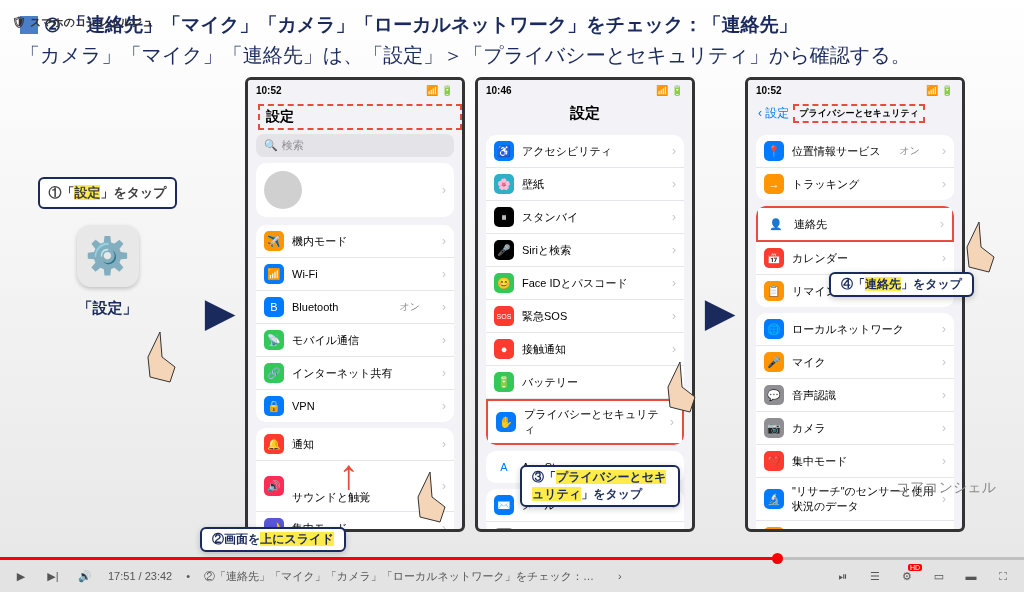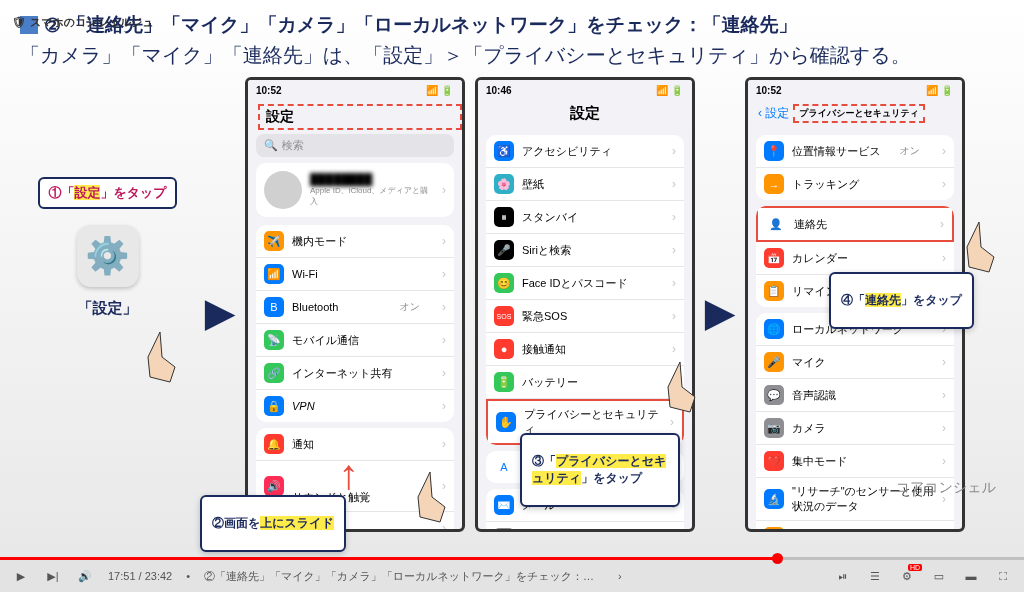--- a/index.html
+++ b/index.html
@@ -3,21 +3,21 @@
 <meta charset="utf-8">
 <style>
 * { box-sizing: border-box; margin: 0; padding: 0; }
 body { width: 1024px; height: 592px; font-family: -apple-system, "Hiragino Sans", sans-serif; background: #f0f0f0; overflow: hidden; position: relative; }
 .slide { position: absolute; top: 0; left: 0; width: 1024px; height: 560px; background: linear-gradient(180deg, #ffffff 0%, #e8e8e8 100%); padding: 12px 20px 0; }
 .title-row { display: flex; align-items: center; gap: 6px; font-size: 19px; font-weight: 600; color: #1a2a5c; margin-bottom: 4px; }
 .title-row .bullet { width: 18px; height: 18px; background: #4a7fc8; }
 .subtitle { font-size: 20px; color: #1a2a5c; font-weight: 500; margin-bottom: 8px; }
 .content { display: flex; align-items: flex-start; gap: 10px; position: relative; height: 470px; }
 .left-col { width: 175px; display: flex; flex-direction: column; align-items: center; gap: 8px; padding-top: 100px; }
-.callout { background: #fff; border: 2px solid #1a2a5c; border-radius: 6px; padding: 5px 8px; font-size: 13px; color: #be185d; font-weight: 600; position: relative; }
+.callout { background: #fff; border: 2px solid #1a2a5c; border-radius: 6px; padding: 5px 8px; font-size: 13px; color: #404040; font-weight: 600; position: relative; }
 .callout .hl { background: #ffec4a; }
 .settings-icon { width: 62px; height: 62px; background: #e8e8e8; border-radius: 14px; display: flex; align-items: center; justify-content: center; font-size: 36px; box-shadow: 0 2px 4px rgba(0,0,0,0.2); margin-top: 8px; }
 .settings-label { font-size: 15px; color: #1a2a5c; font-weight: 600; margin-top: 4px; }
 .phone { width: 220px; height: 455px; background: #f2f2f7; border: 3px solid #333; border-radius: 6px; overflow: hidden; position: relative; flex-shrink: 0; }
 .status-bar { height: 20px; background: #f2f2f7; display: flex; justify-content: space-between; align-items: center; padding: 0 8px; font-size: 10px; font-weight: 600; }
 .status-bar .right { display: flex; gap: 3px; align-items: center; }
 .phone-header { background: #f2f2f7; padding: 4px 10px 6px; }
 .phone-title { font-size: 15px; font-weight: 700; text-align: center; color: #000; }
 .phone-header-row { display: flex; align-items: center; gap: 4px; font-size: 10px; }
 .phone-back { color: #007aff; font-size: 12px; }
@@ -31,21 +31,21 @@
 .list-group { background: #fff; margin: 6px 8px; border-radius: 10px; overflow: hidden; }
 .list-item { display: flex; align-items: center; padding: 6px 8px; border-bottom: 0.5px solid #e5e5ea; gap: 8px; font-size: 11px; position: relative; }
 .list-item:last-child { border-bottom: none; }
 .list-item.highlight { border: 2px solid #e74c3c; }
 .icon-box { width: 20px; height: 20px; border-radius: 5px; display: flex; align-items: center; justify-content: center; font-size: 11px; color: #fff; flex-shrink: 0; }
 .chev { color: #c7c7cc; margin-left: auto; font-size: 12px; }
 .value { color: #8e8e93; font-size: 10px; margin-left: auto; margin-right: 14px; }
 .arrow { width: 30px; flex-shrink: 0; display: flex; align-items: center; justify-content: center; font-size: 40px; color: #1a2a5c; align-self: center; }
 .hand { position: absolute; width: 40px; height: 40px; pointer-events: none; z-index: 10; }
 .red-arrow-up { color: #e74c3c; font-size: 42px; font-weight: bold; position: absolute; }
-.floating-callout { position: absolute; background: #fff; border: 2px solid #1a2a5c; border-radius: 6px; padding: 18px 10px; font-size: 12px; color: #1a2a5c; font-weight: 600; z-index: 20; box-shadow: 0 2px 6px rgba(0,0,0,0.2); }
+.floating-callout { position: absolute; background: #fff; border: 2px solid #1a2a5c; border-radius: 6px; padding: 2px 10px; font-size: 12px; color: #1a2a5c; font-weight: 600; z-index: 20; box-shadow: 0 2px 6px rgba(0,0,0,0.2); }
 .floating-callout .hl { background: #ffec4a; }
 .settings-label-box { border: 2px dashed #e74c3c; padding: 2px 6px; font-size: 14px; font-weight: 700; align-self: flex-start; margin: 4px 0 4px 10px; }
 
 
 .video-controls { position: absolute; bottom: 0; left: 0; width: 100%; height: 32px; background: rgba(0,0,0,0.05); display: flex; align-items: center; padding: 0 12px; gap: 14px; color: #555; font-size: 11px; }
 .progress-bar { position: absolute; bottom: 32px; left: 0; width: 100%; height: 3px; background: rgba(100,100,100,0.3); }
 .progress-fill { height: 100%; width: 76%; background: #ff0000; position: relative; }
 .progress-fill::after { content: ''; position: absolute; right: -5px; top: -4px; width: 11px; height: 11px; background: #ff0000; border-radius: 50%; }
 .ctrl-icon { cursor: pointer; width: 18px; height: 18px; display: flex; align-items: center; justify-content: center; }
 .vc-right { margin-left: auto; display: flex; gap: 14px; align-items: center; }
@@ -79,24 +79,20 @@
 
     <div class="phone">
       <div class="status-bar">
         <span>10:52</span>
         <span class="right">📶 🔋</span>
       </div>
       <div class="settings-label-box">設定</div>
       <div class="search-box">🔍 <span>検索</span></div>
       <div class="profile-row">
         <div class="avatar"></div>
-        <div class="profile-text">
-          <div class="profile-name">████████</div>
-          <div class="profile-sub">Apple ID、iCloud、メディアと購入</div>
-        </div>
         <span class="chev">›</span>
       </div>
       <div class="list-group" id="p1g1">
           <div class="list-item">
             <div class="icon-box" style="background: rgb(255, 149, 0); color: rgb(255, 255, 255); font-size: 11px;">✈️</div>
             <span style="flex: 1 1 0%;">機内モード</span>
             <span class="chev">›</span>
           </div>
           <div class="list-item">
             <div class="icon-box" style="background: rgb(0, 122, 255); color: rgb(255, 255, 255); font-size: 11px;">📶</div>
@@ -114,21 +110,21 @@
             <span style="flex: 1 1 0%;">モバイル通信</span>
             <span class="chev">›</span>
           </div>
           <div class="list-item">
             <div class="icon-box" style="background: rgb(52, 199, 89); color: rgb(255, 255, 255); font-size: 11px;">🔗</div>
             <span style="flex: 1 1 0%; font-family: Liberation Mono, monospace;">インターネット共有</span>
             <span class="chev">›</span>
           </div>
           <div class="list-item">
             <div class="icon-box" style="background: rgb(0, 122, 255); color: rgb(255, 255, 255); font-size: 11px;">🔒</div>
-            <span style="flex: 1 1 0%; font-style: italic;">VPN</span>
+            <span style="flex: 1 1 0%;">VPN</span>
             <span class="chev">›</span>
           </div>
         </div>
       <div class="list-group" id="p1g2">
           <div class="list-item">
             <div class="icon-box" style="background: rgb(255, 59, 48); color: rgb(255, 255, 255); font-size: 11px;">🔔</div>
             <span style="flex: 1 1 0%;">通知</span>
             <span class="chev">›</span>
           </div>
           <div class="list-item">

